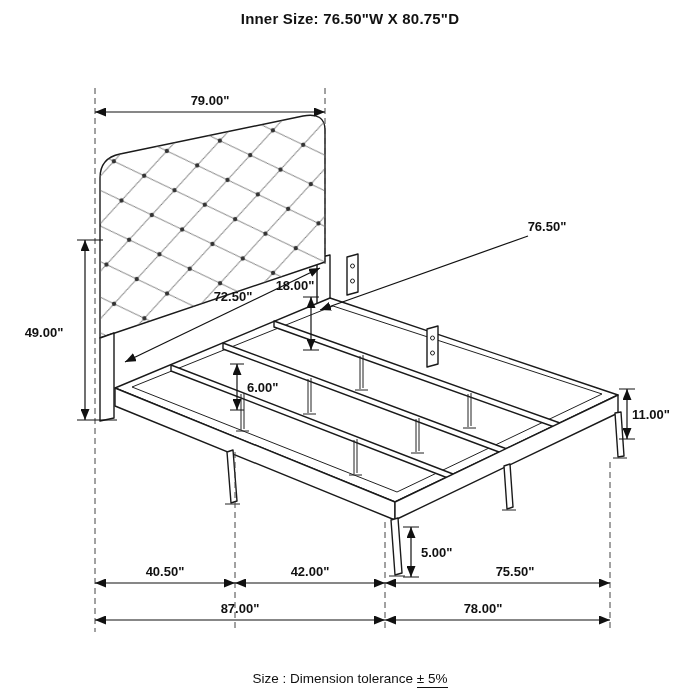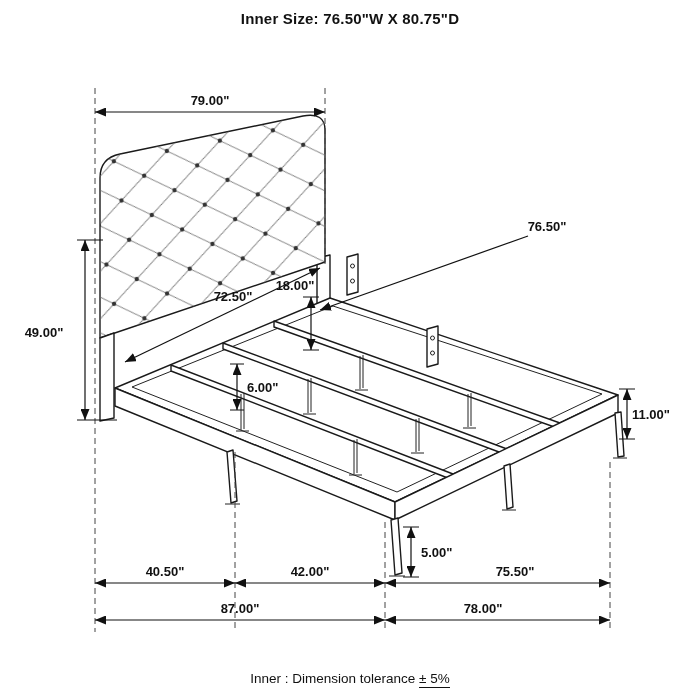--- a/index.html
+++ b/index.html
@@ -139,17 +139,17 @@
 
       <path class="dim" d="M95 620 H385"></path>
       <text x="240" y="613" text-anchor="middle">87.00"</text>
 
       <path class="dim" d="M385 620 H610"></path>
       <text x="483" y="613" text-anchor="middle">78.00"</text>
     </g>
   </svg>
 
   <div class="note">
-    <span>Inner : Dimension tolerance </span>
+    <span>Size : Dimension tolerance </span>
     <span class="tol">± 5%</span>
   </div>
 
 </div>
 
 </body></html>

